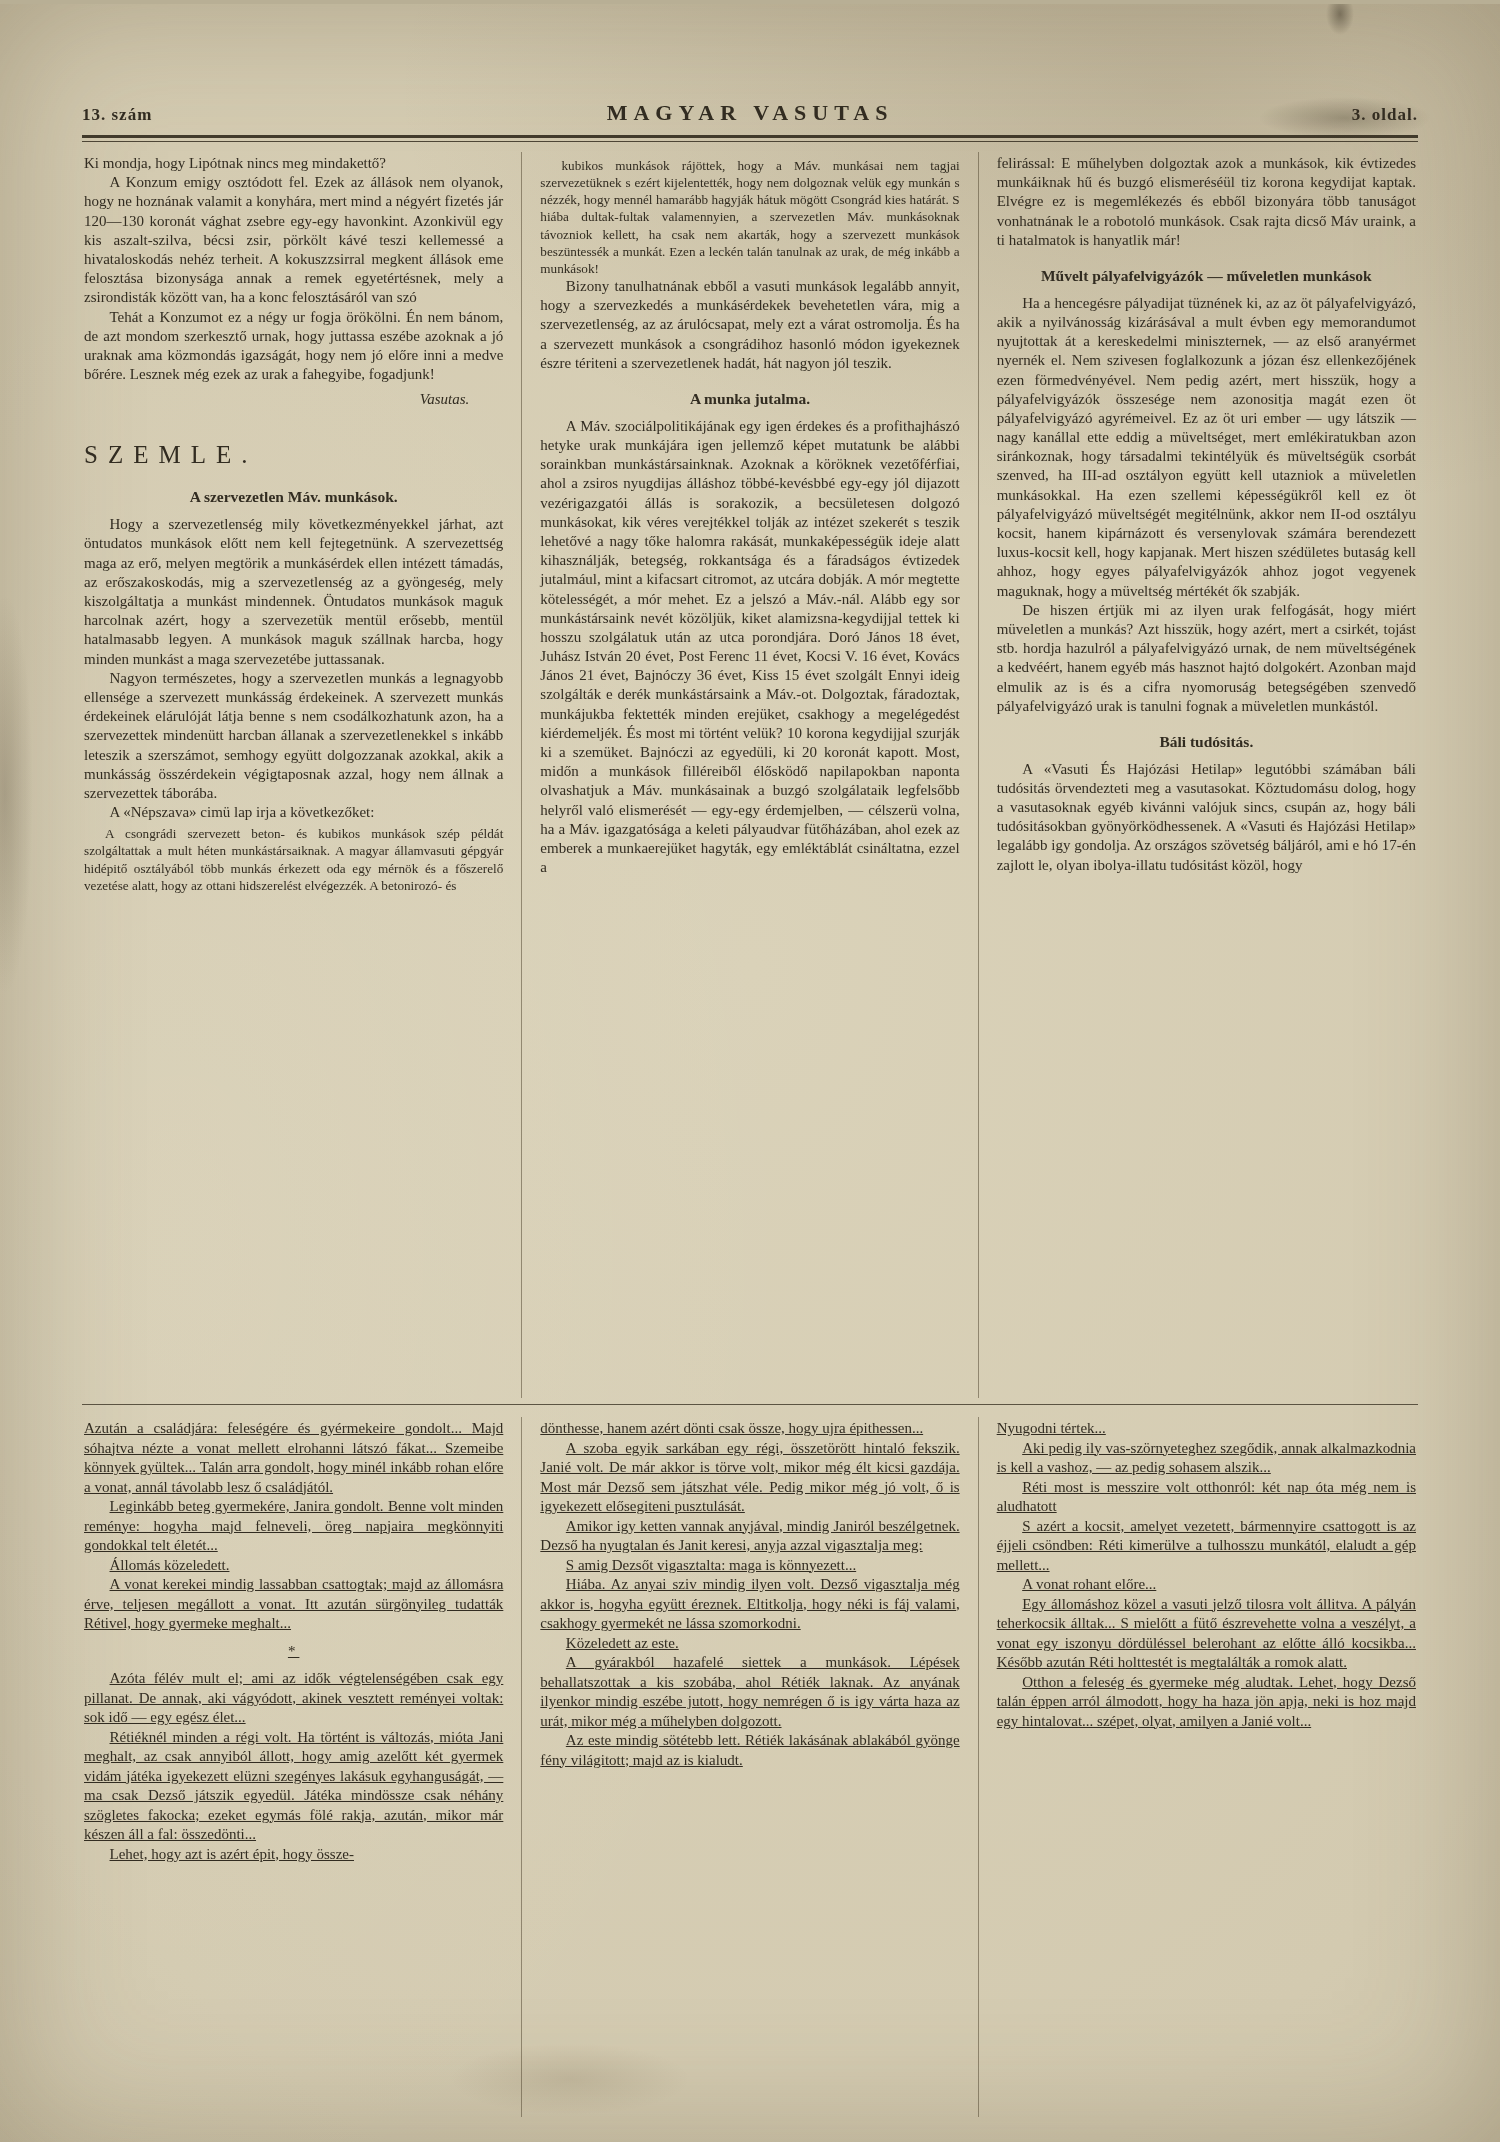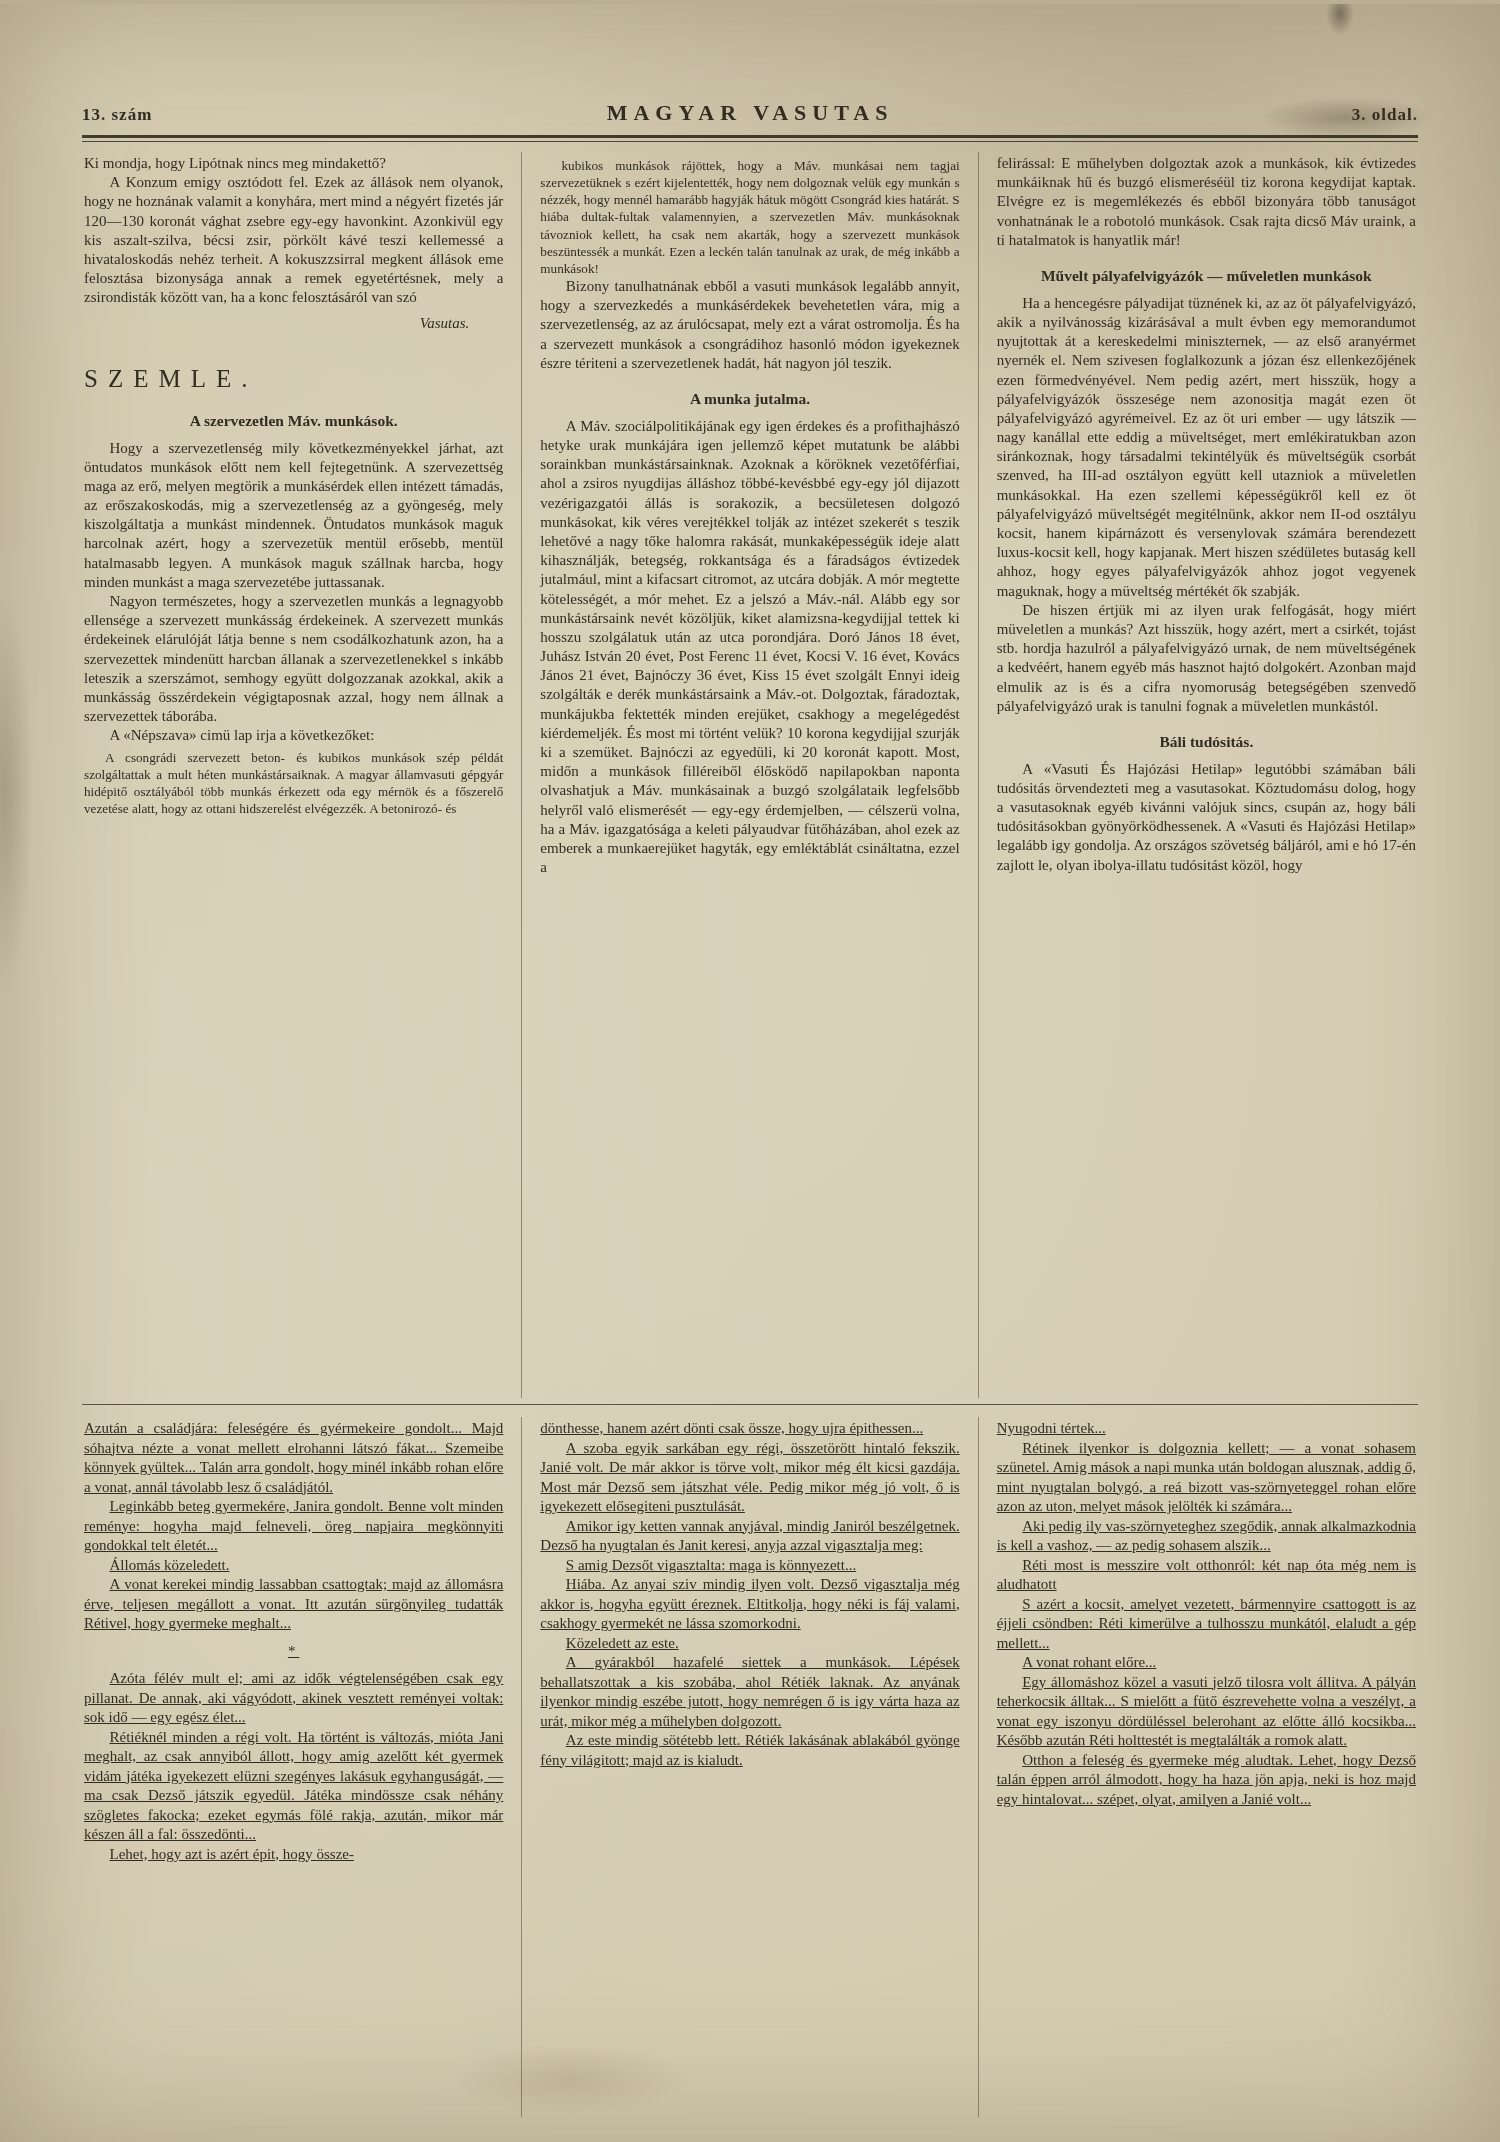--- a/index.html
+++ b/index.html
@@ -72,20 +72,21 @@
     <span class="title">MAGYAR VASUTAS</span>
     <span class="pageno">3. oldal.</span>
   </header>
 
   <div class="rule-double"></div>
 
   <main class="top-columns">
     <section class="col">
         <p class="blk blk-pn">Ki mondja, hogy Lipótnak nincs meg mindakettő?</p>
         <p class="blk blk-p">A Konzum emigy osztódott fel. Ezek az állások nem olyanok, hogy ne hoznának valamit a konyhára, mert mind a négyért fizetés jár 120—130 koronát vághat zsebre egy-egy havonkint. Azonkivül egy kis aszalt-szilva, bécsi zsir, pörkölt kávé teszi kellemessé a hivataloskodás nehéz terheit. A kokuszzsirral megkent állások eme felosztása bizonysága annak a remek egyetértésnek, mely a zsirondisták között van, ha a konc felosztásáról van szó</p>
+        <p class="blk blk-p">Tehát a Konzumot ez a négy ur fogja örökölni. Én nem bánom, de azt mondom szerkesztő urnak, hogy juttassa eszébe azoknak a jó uraknak ama közmondás igazságát, hogy nem jó előre inni a medve bőrére. Lesznek még ezek az urak a fahegyibe, fogadjunk!</p>
         <p class="blk blk-sig">Vasutas.</p>
         <p class="blk blk-h1">SZEMLE.</p>
         <p class="blk blk-h2">A szervezetlen Máv. munkások.</p>
         <p class="blk blk-p">Hogy a szervezetlenség mily következményekkel járhat, azt öntudatos munkások előtt nem kell fejtegetnünk. A szervezettség maga az erő, melyen megtörik a munkásérdek ellen intézett támadás, az erőszakoskodás, mig a szervezetlenség az a gyöngeség, mely kiszolgáltatja a munkást mindennek. Öntudatos munkások maguk harcolnak azért, hogy a szervezetük mentül erősebb, mentül hatalmasabb legyen. A munkások maguk szállnak harcba, hogy minden munkást a maga szervezetébe juttassanak.</p>
         <p class="blk blk-p">Nagyon természetes, hogy a szervezetlen munkás a legnagyobb ellensége a szervezett munkásság érdekeinek. A szervezett munkás érdekeinek elárulóját látja benne s nem csodálkozhatunk azon, ha a szervezettek mindenütt harcban állanak a szervezetlenekkel s inkább leteszik a szerszámot, semhogy együtt dolgozzanak azokkal, akik a munkásság összérdekein végigtaposnak azzal, hogy nem állnak a szervezettek táborába.</p>
         <p class="blk blk-p">A «Népszava» cimü lap irja a következőket:</p>
         <p class="blk blk-sm">A csongrádi szervezett beton- és kubikos munkások szép példát szolgáltattak a mult héten munkástársaiknak. A magyar államvasuti gépgyár hidépitő osztályából több munkás érkezett oda egy mérnök és a főszerelő vezetése alatt, hogy az ottani hidszerelést elvégezzék. A betonirozó- és</p>
       </section>
     <section class="col">
         <p class="blk blk-sm">kubikos munkások rájöttek, hogy a Máv. munkásai nem tagjai szervezetüknek s ezért kijelentették, hogy nem dolgoznak velük egy munkán s nézzék, hogy mennél hamarább hagyják hátuk mögött Csongrád kies határát. S hiába dultak-fultak valamennyien, a szervezetlen Máv. munkásoknak távozniok kellett, ha csak nem akarták, hogy a szervezett munkások beszüntessék a munkát. Ezen a leckén talán tanulnak az urak, de még inkább a munkások!</p>
@@ -121,21 +122,20 @@
         <p class="blk blk-p">A szoba egyik sarkában egy régi, összetörött hintaló fekszik. Janié volt. De már akkor is törve volt, mikor még élt kicsi gazdája. Most már Dezső sem játszhat véle. Pedig mikor még jó volt, ő is igyekezett elősegiteni pusztulását.</p>
         <p class="blk blk-p">Amikor igy ketten vannak anyjával, mindig Janiról beszélgetnek. Dezső ha nyugtalan és Janit keresi, anyja azzal vigasztalja meg:</p>
         <p class="blk blk-p">S amig Dezsőt vigasztalta: maga is könnyezett...</p>
         <p class="blk blk-p">Hiába. Az anyai sziv mindig ilyen volt. Dezső vigasztalja még akkor is, hogyha együtt éreznek. Eltitkolja, hogy néki is fáj valami, csakhogy gyermekét ne lássa szomorkodni.</p>
         <p class="blk blk-p">Közeledett az este.</p>
         <p class="blk blk-p">A gyárakból hazafelé siettek a munkások. Lépések behallatszottak a kis szobába, ahol Rétiék laknak. Az anyának ilyenkor mindig eszébe jutott, hogy nemrégen ő is igy várta haza az urát, mikor még a műhelyben dolgozott.</p>
         <p class="blk blk-p">Az este mindig sötétebb lett. Rétiék lakásának ablakából gyönge fény világitott; majd az is kialudt.</p>
       </section>
     <section class="col">
         <p class="blk blk-pn">Nyugodni tértek...</p>
-        <p class="blk blk-p">Rétinek ilyenkor is dolgoznia kellett; — a vonat sohasem szünetel. Amig mások a napi munka után boldogan alusznak, addig ő, mint nyugtalan bolygó, a reá bizott vas-szörnyeteggel rohan előre azon az uton, melyet mások jelölték ki számára...</p>
         <p class="blk blk-p">Aki pedig ily vas-szörnyeteghez szegődik, annak alkalmazkodnia is kell a vashoz, — az pedig sohasem alszik...</p>
         <p class="blk blk-p">Réti most is messzire volt otthonról: két nap óta még nem is aludhatott</p>
         <p class="blk blk-p">S azért a kocsit, amelyet vezetett, bármennyire csattogott is az éjjeli csöndben: Réti kimerülve a tulhosszu munkától, elaludt a gép mellett...</p>
         <p class="blk blk-p">A vonat rohant előre...</p>
         <p class="blk blk-p">Egy állomáshoz közel a vasuti jelző tilosra volt állitva. A pályán teherkocsik álltak... S mielőtt a fütő észrevehette volna a veszélyt, a vonat egy iszonyu dördüléssel belerohant az előtte álló kocsikba... Később azután Réti holttestét is megtalálták a romok alatt.</p>
         <p class="blk blk-p">Otthon a feleség és gyermeke még aludtak. Lehet, hogy Dezső talán éppen arról álmodott, hogy ha haza jön apja, neki is hoz majd egy hintalovat... szépet, olyat, amilyen a Janié volt...</p>
       </section>
   </section>
 </div>
 

